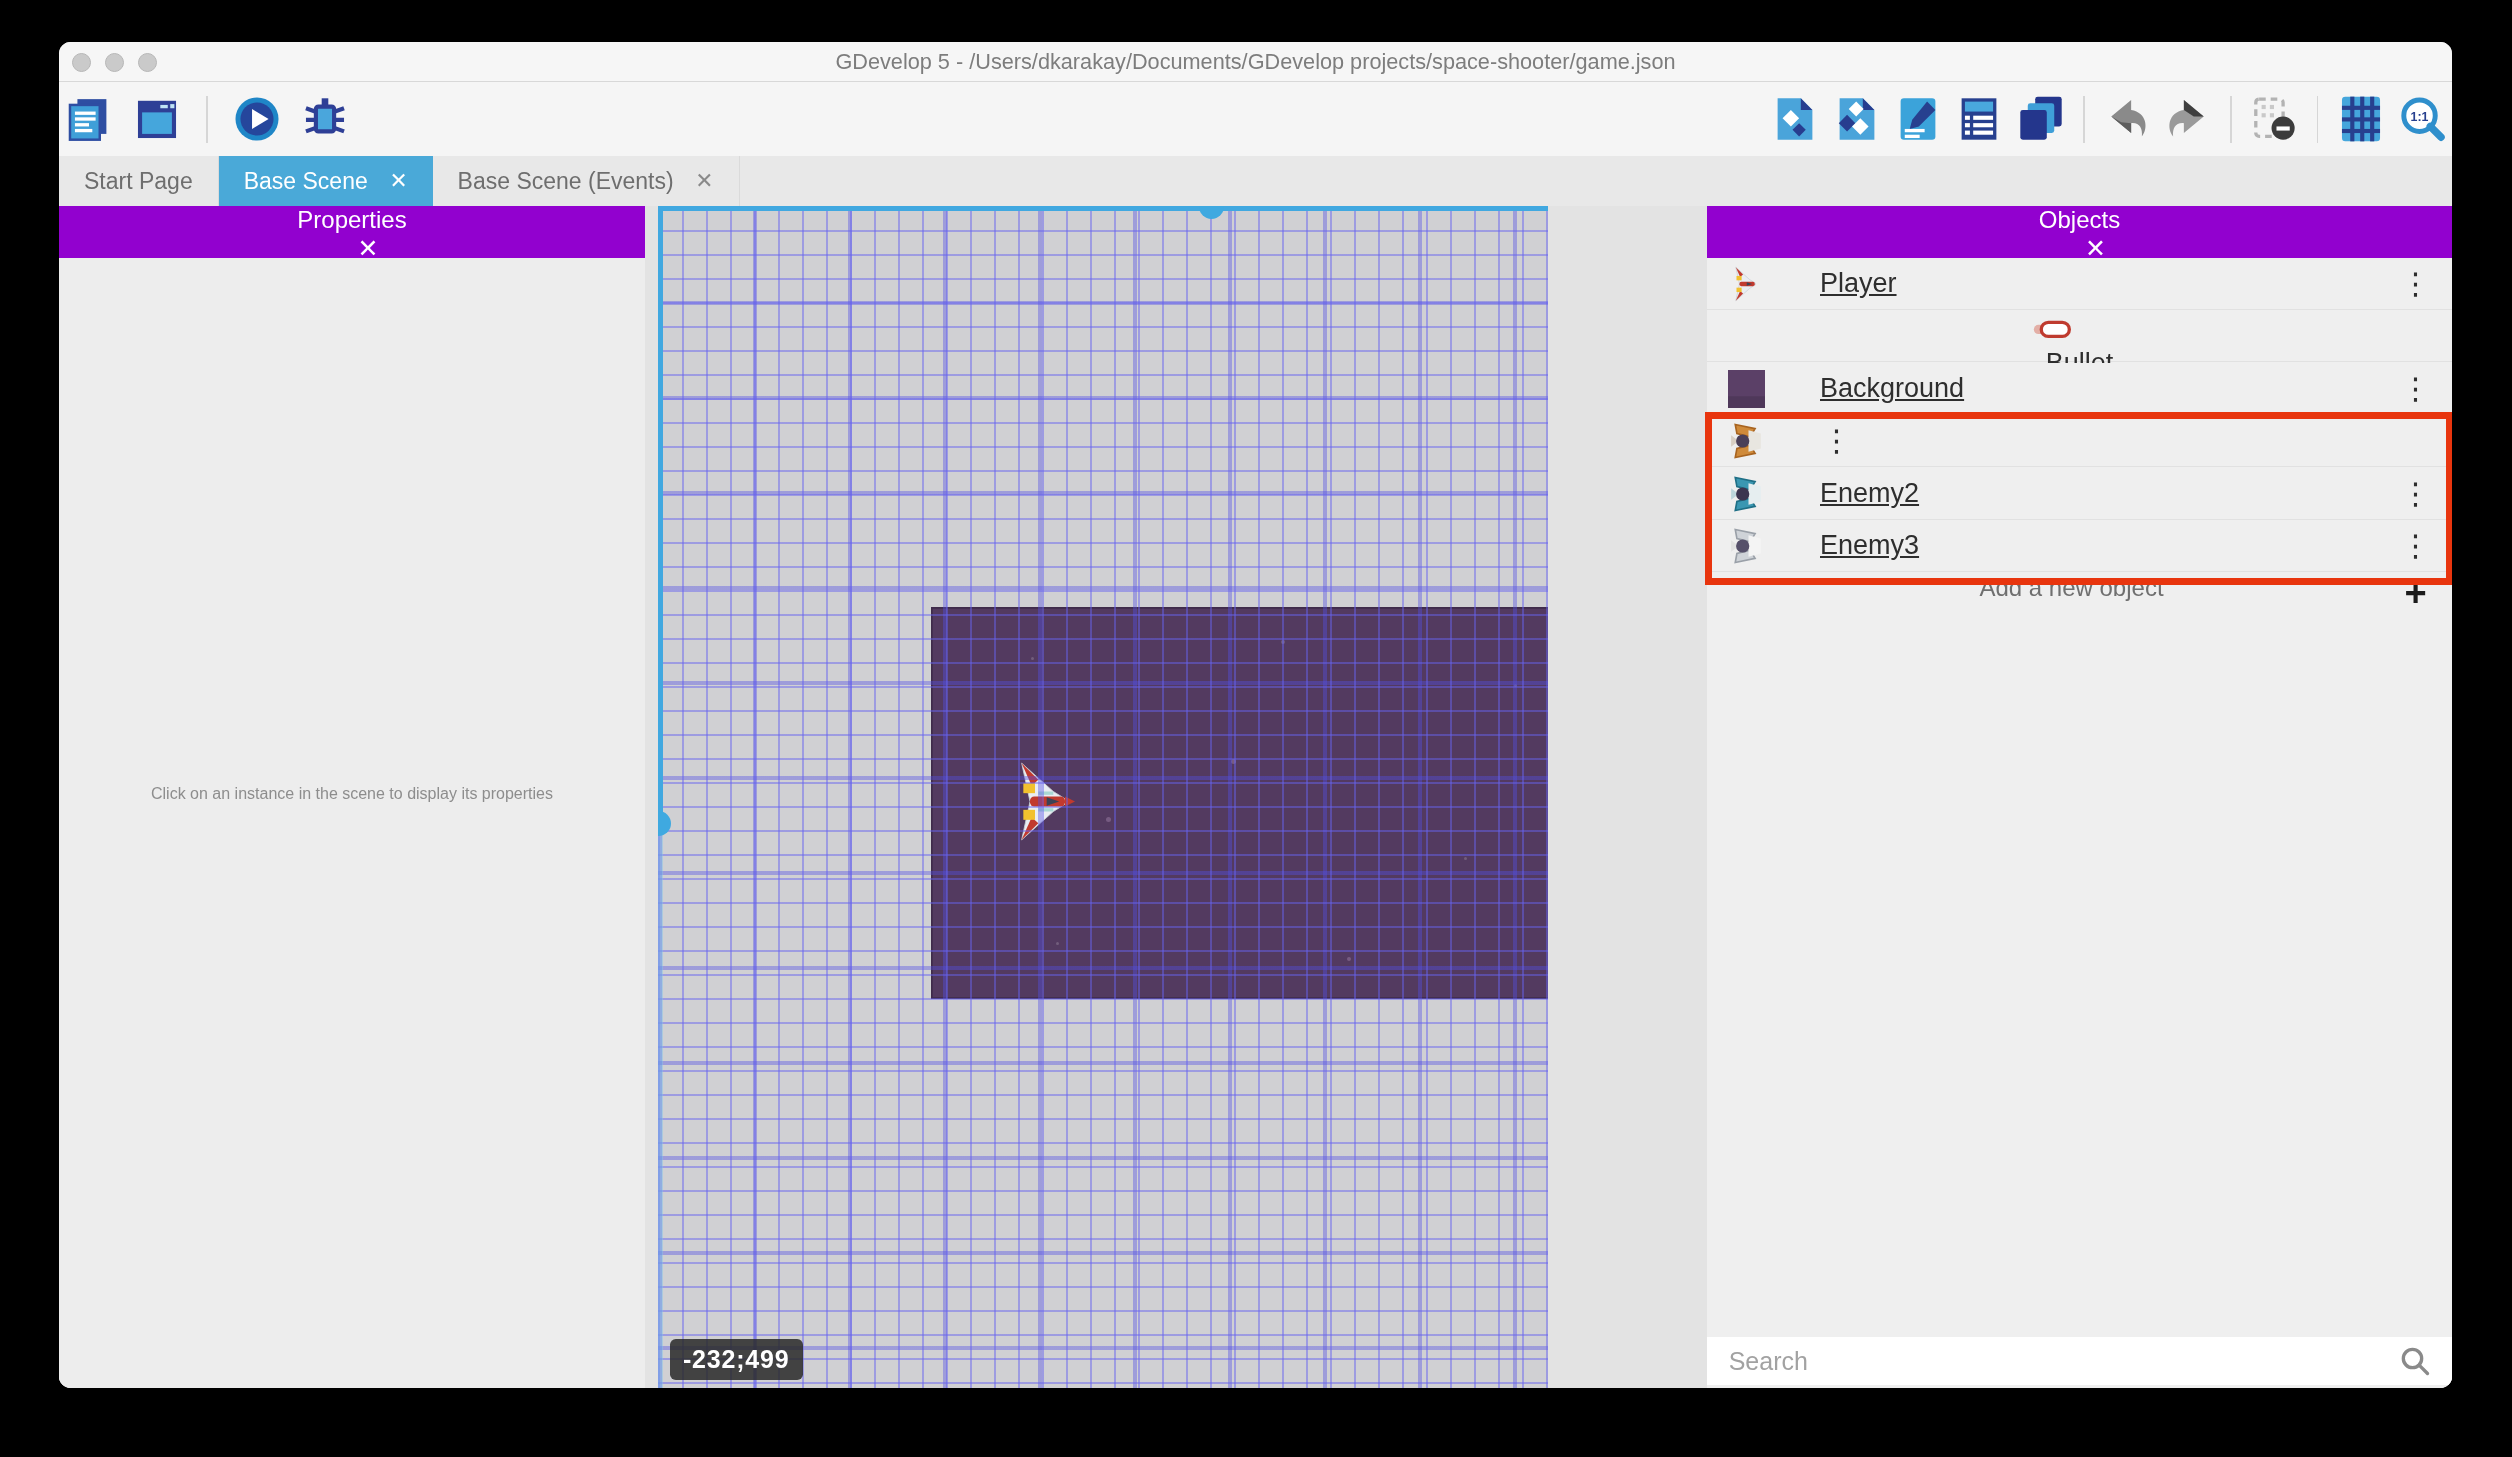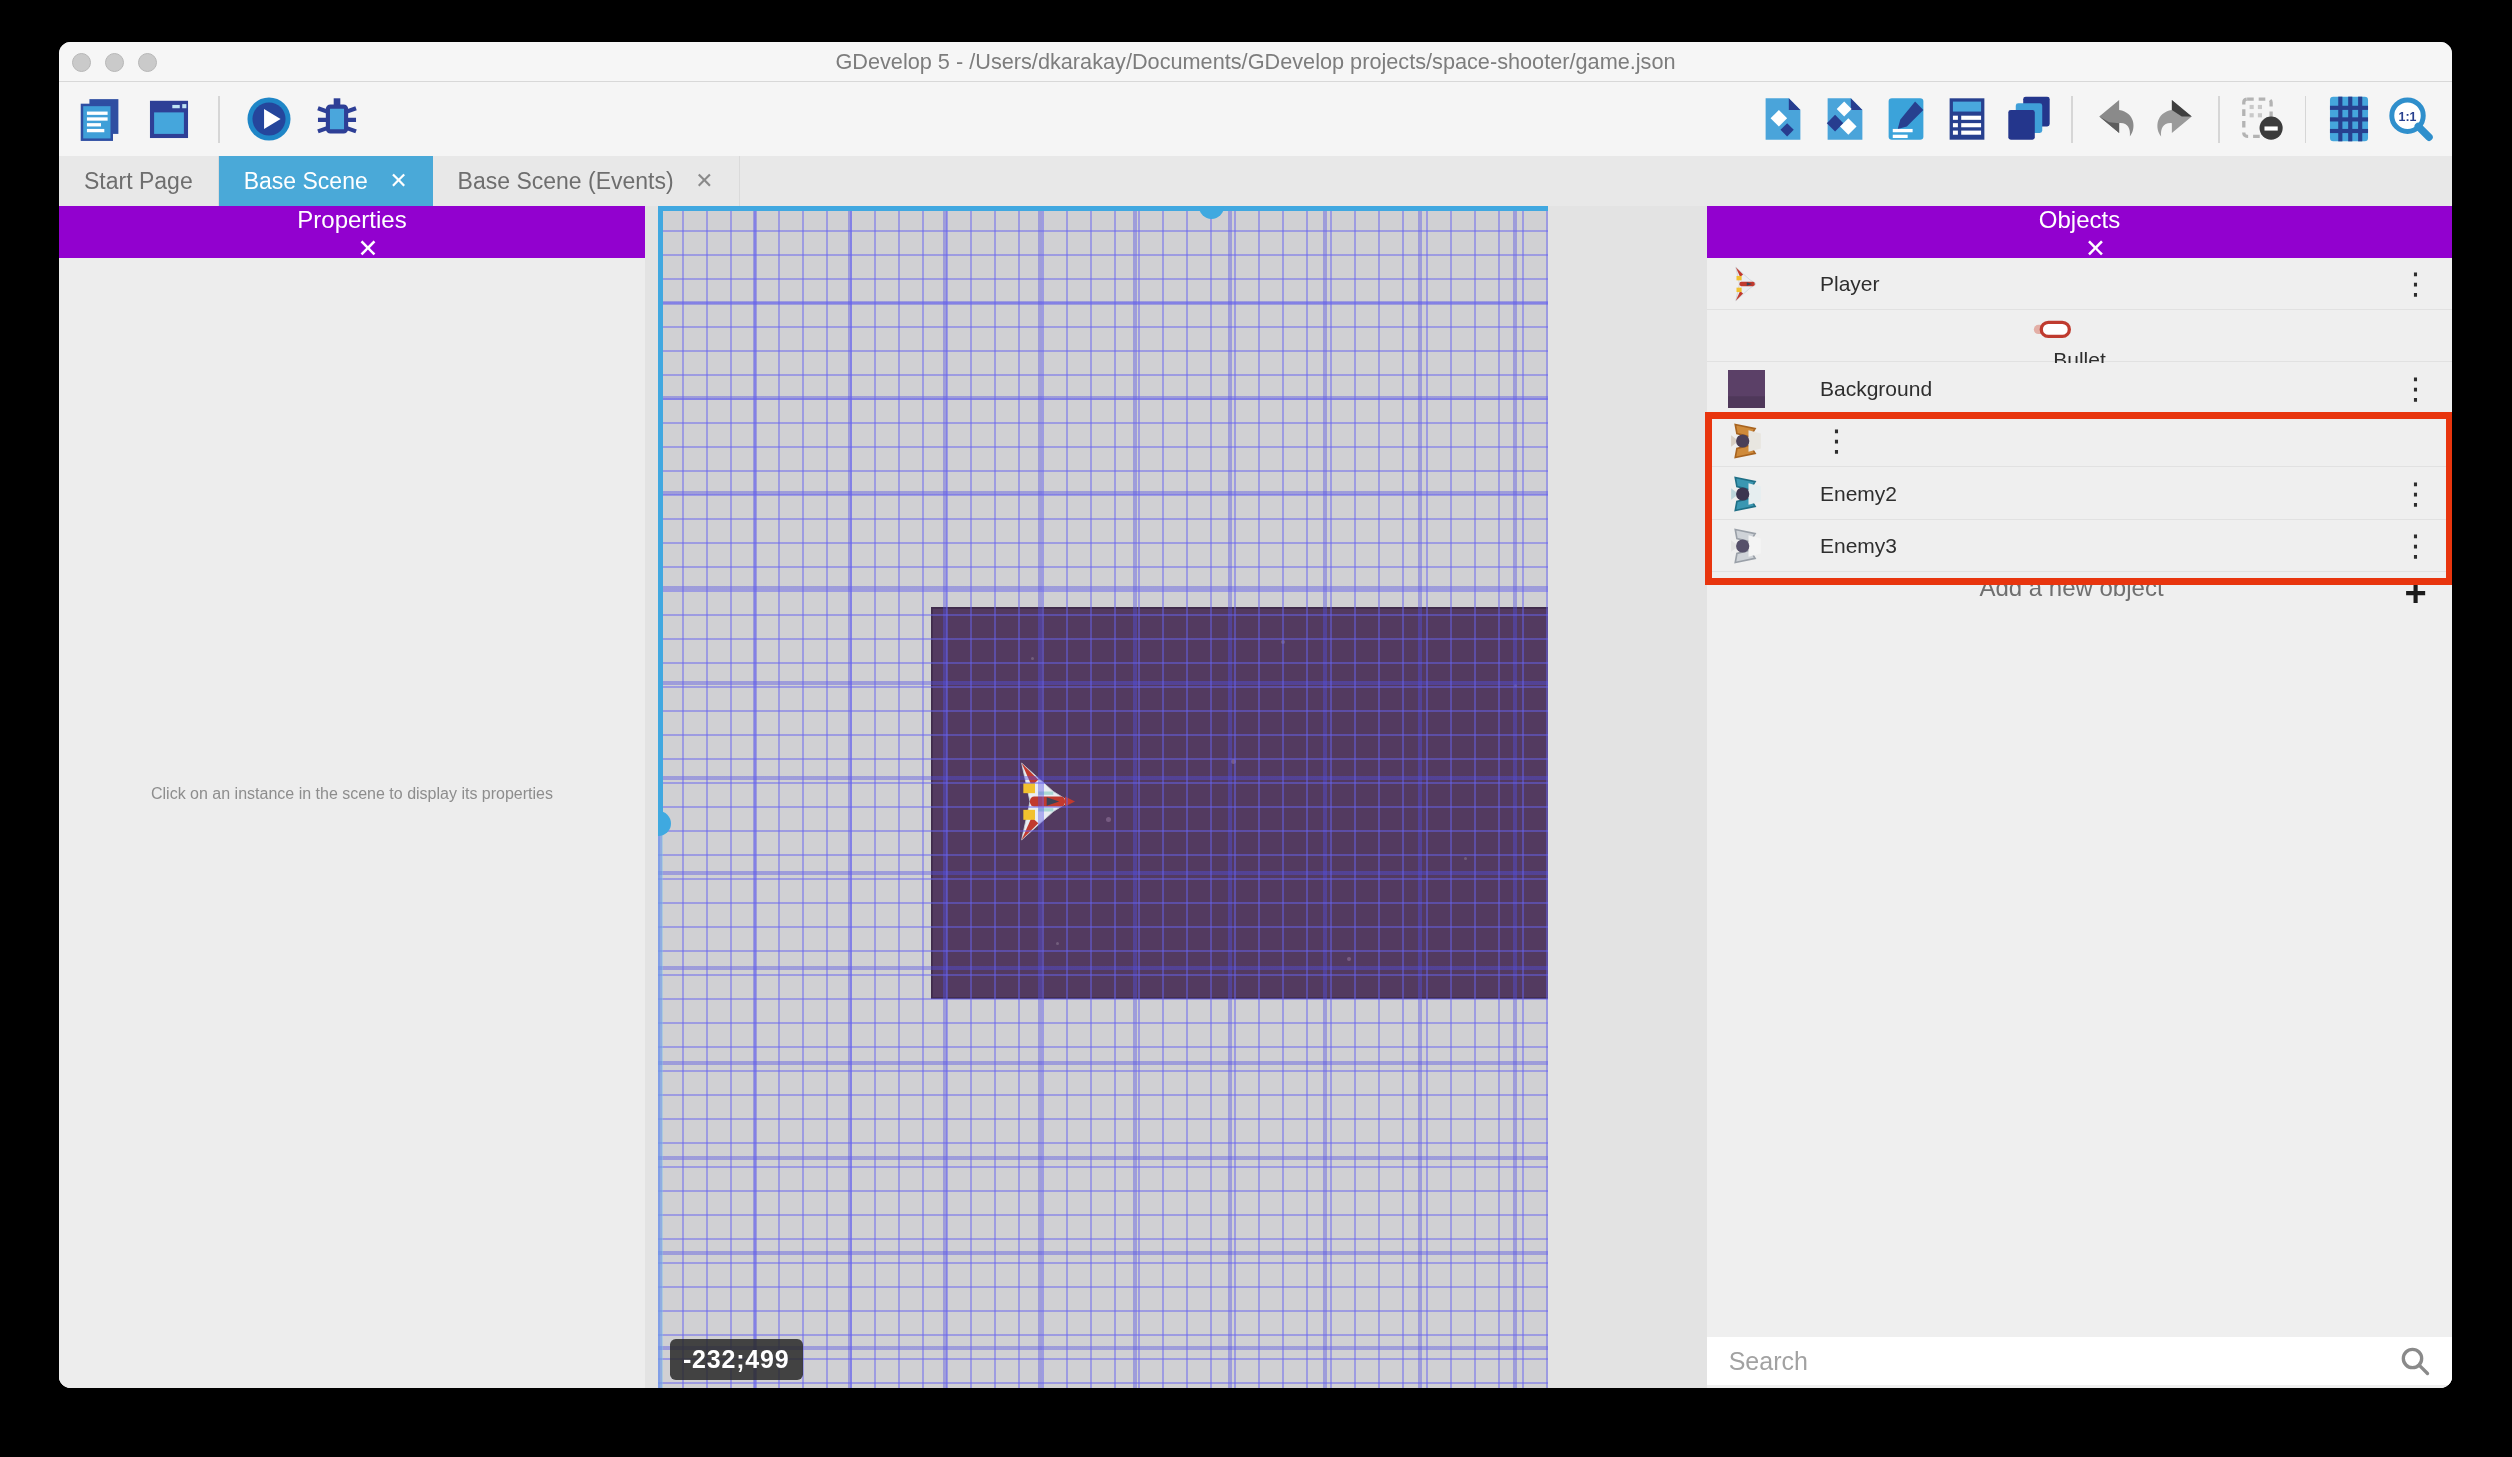--- a/index.html
+++ b/index.html
@@ -11,21 +11,21 @@
             box-shadow:0 15px 58px rgba(0,0,0,.6); }
 
   
   .titlebar { position:relative; height:40px; background:#f6f6f6; border-bottom:0.8px solid #d8d8d8; }
   .traffic { position:absolute; top:10.8px; width:19px; height:19px; border-radius:50%;
              background:#cacaca; border:0.8px solid #b7b7b7; }
   .tl-close { left:12.5px; } .tl-min { left:46px; } .tl-zoom { left:79px; }
   .win-title { text-align:center; line-height:39px; font-size:21.7px; color:#7d7d7d; }
 
   
-  .toolbar { height:74px; background:#f5f5f5; display:flex; padding:0 18px; }
+  .toolbar { height:74px; background:#f5f5f5; display:flex; padding:0 6px; }
   .tool-group { display:flex; align-items:center; gap:20px; }
   .tool-right { gap:13.3px; }
   .grow { flex:1; }
   .tbtn { width:48px; height:48px; display:flex; align-items:center; justify-content:center; }
   .tbtn svg { width:48px; height:48px; }
   .tool-sep { width:1.7px; height:47px; background:#d6d6d6; margin:0 5px; }
 
   
   .tabbar { height:50px; background:#e8e8e8; display:flex; align-items:stretch; }
   .tab { display:flex; align-items:center; gap:21.7px; padding:0 25px; font-size:23px;
@@ -78,21 +78,21 @@
   .edge-c { left:1028px; top:583px; width:16.7px; height:12.5px; background:#c07a30; border-radius:4.2px 0 0 4.2px; }
   .ship { position:absolute; left:357px; top:552px; width:60px; height:87px; }
 
   
   .objects { position:absolute; left:1648px; top:0; width:745px; height:100%; background:#efefef; }
   .obj-row { position:absolute; left:0; right:0; height:52px; background:#efefef;
              border-bottom:1.7px solid #e1e1e1; display:flex; align-items:center; padding:0 20px; }
   .obj-icon { width:38px; height:38px; margin-right:55px; flex:none;
               display:flex; align-items:center; justify-content:center; }
   .obj-icon svg { width:38px; height:38px; }
-  .obj-label { flex:1; font-size:21px; color:#2e2e2e; }
+  .obj-label { flex:1; font-size:27px; color:#2e2e2e;text-decoration:underline; }
   .dots { width:33px; text-align:center; font-size:30px; color:#2e2e2e; line-height:1; }
   .red-box { position:absolute; left:-1.7px; width:748px; top:206px; height:173px;
              border:7.5px solid #e8350e; pointer-events:none; z-index:6; }
   .add-row { position:absolute; left:17px; right:0; top:368px; height:52px;
              display:flex; align-items:flex-start; padding:0 20px; }
   .add-label { flex:1; text-align:center; font-size:24px; color:#6f6f6f; }
   .plus { width:33px; text-align:center; font-size:38px; font-weight:bold; color:#1b1b1b; line-height:1; }
   .search-row { position:absolute; left:0; right:0; top:1131px; height:48px; background:#fff;
                 display:flex; align-items:center; padding:0 21.7px; }
   .search-input { flex:1; border:none; outline:none; background:transparent;

